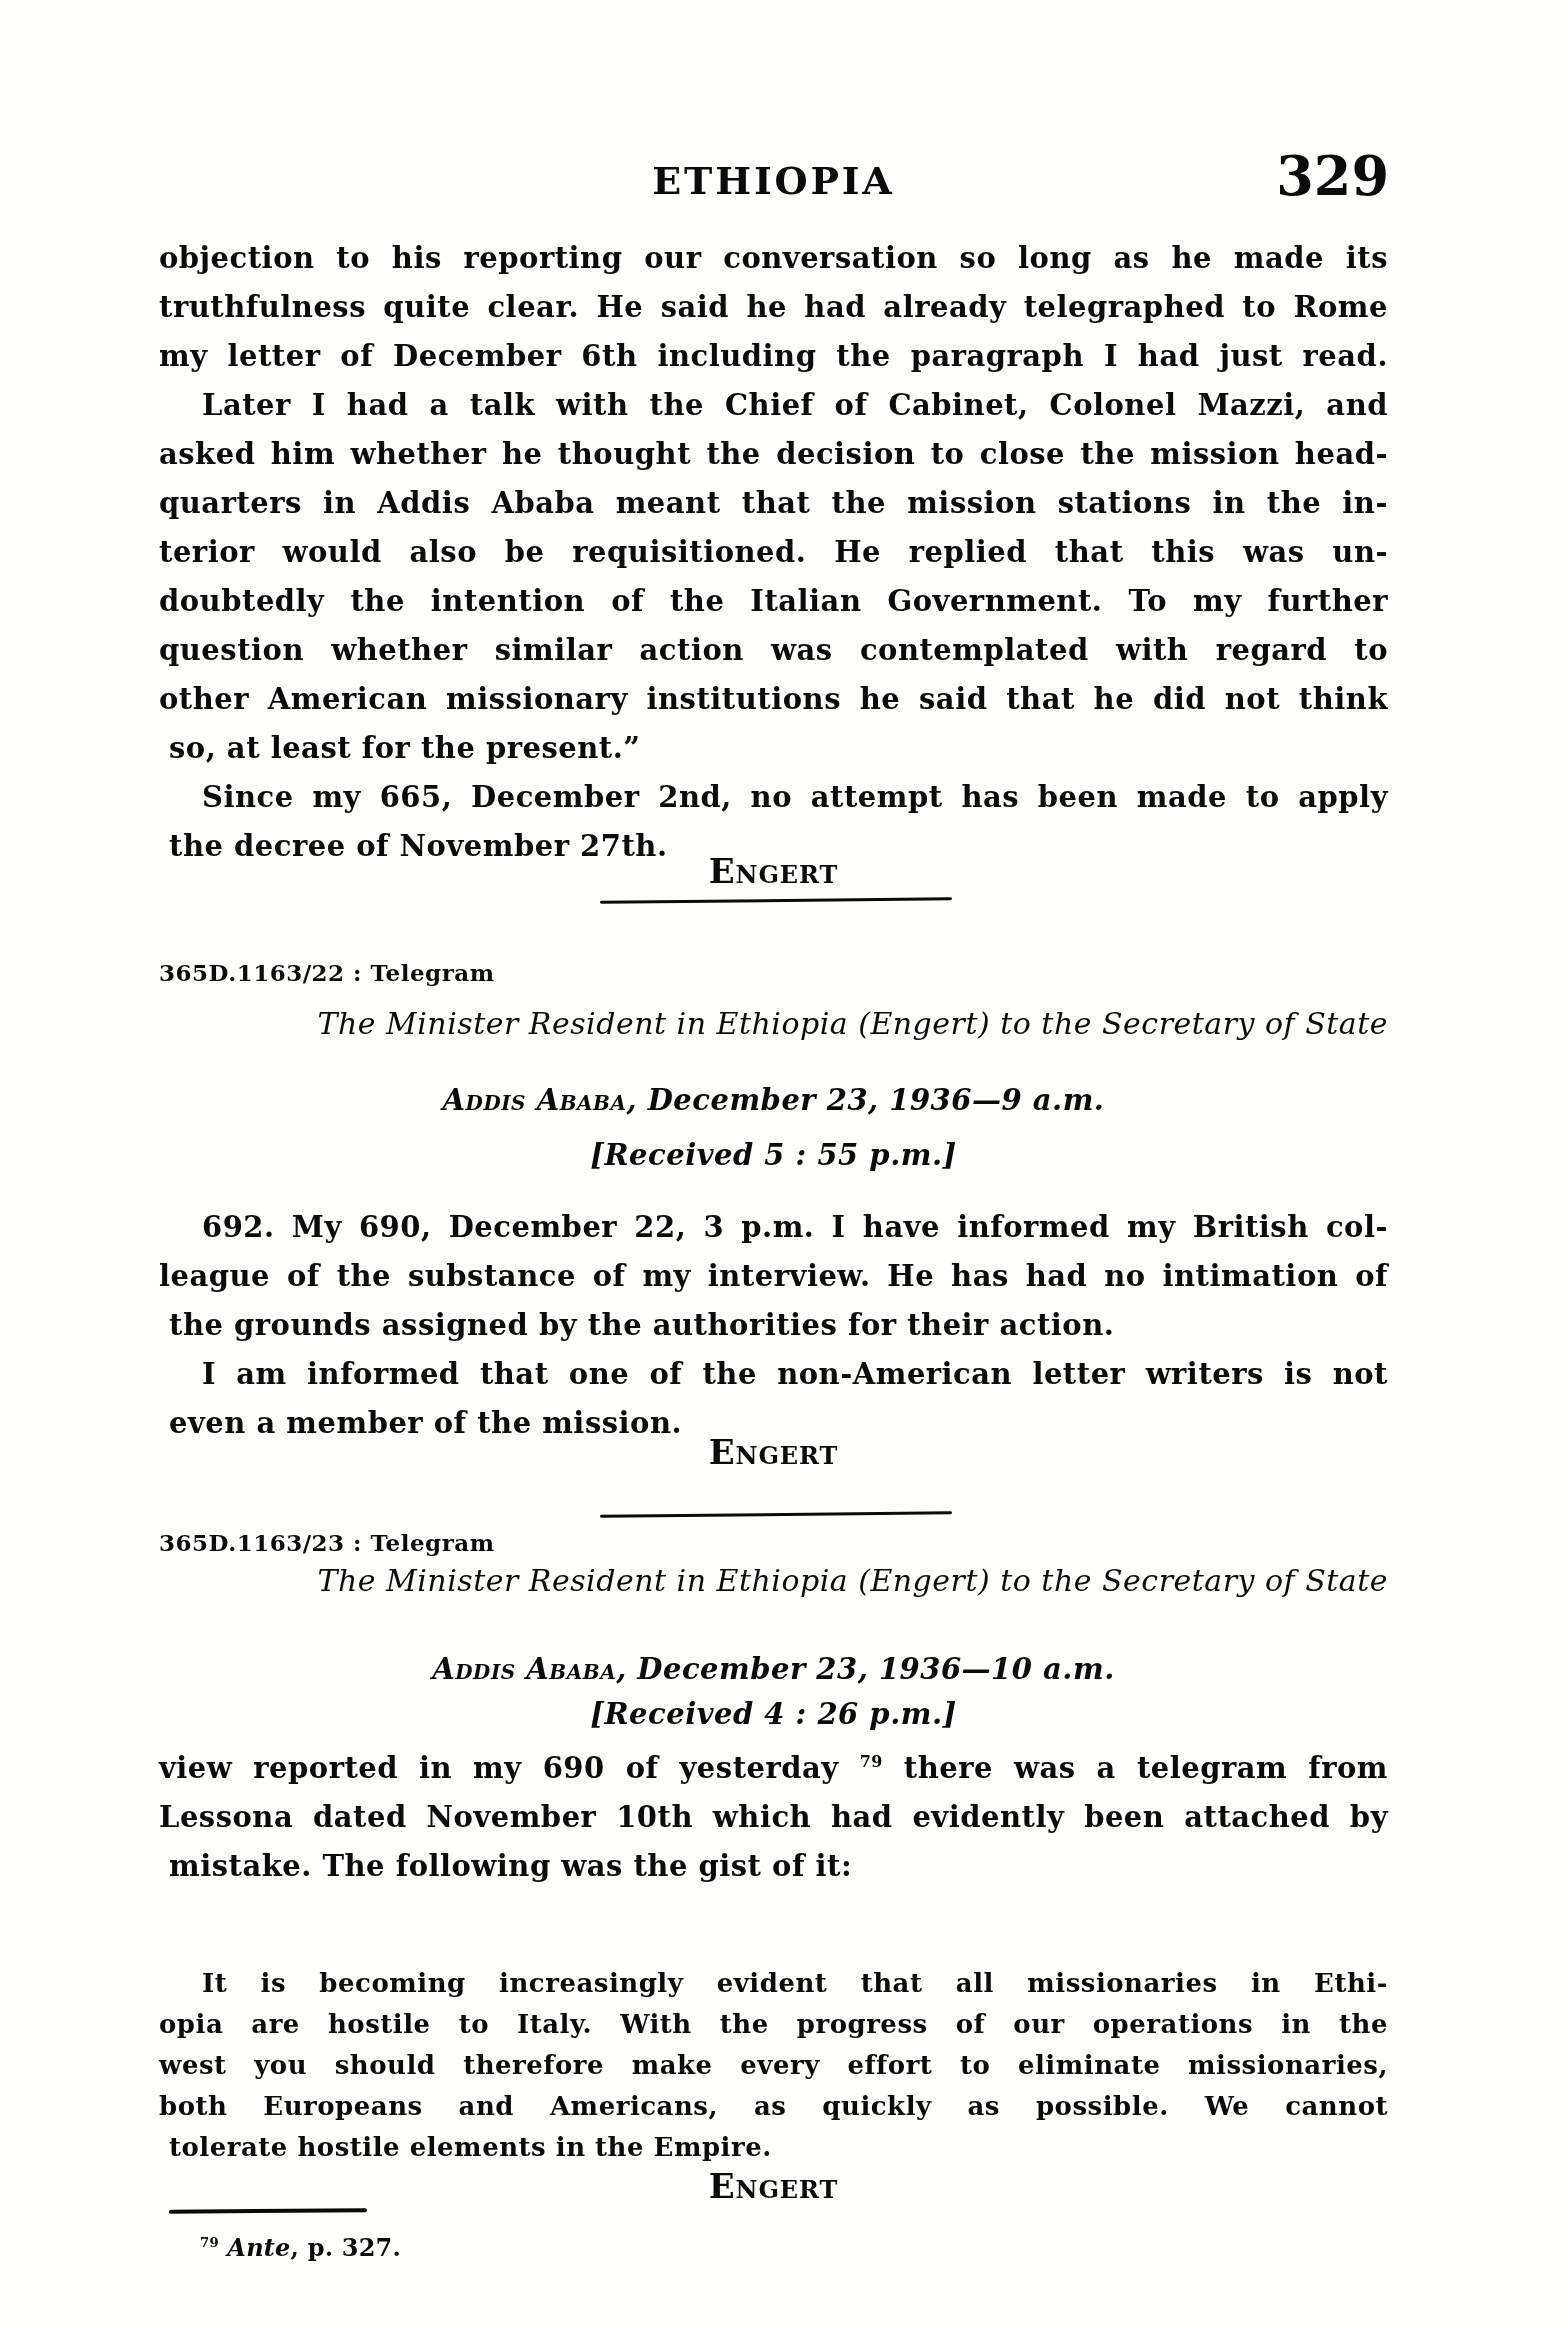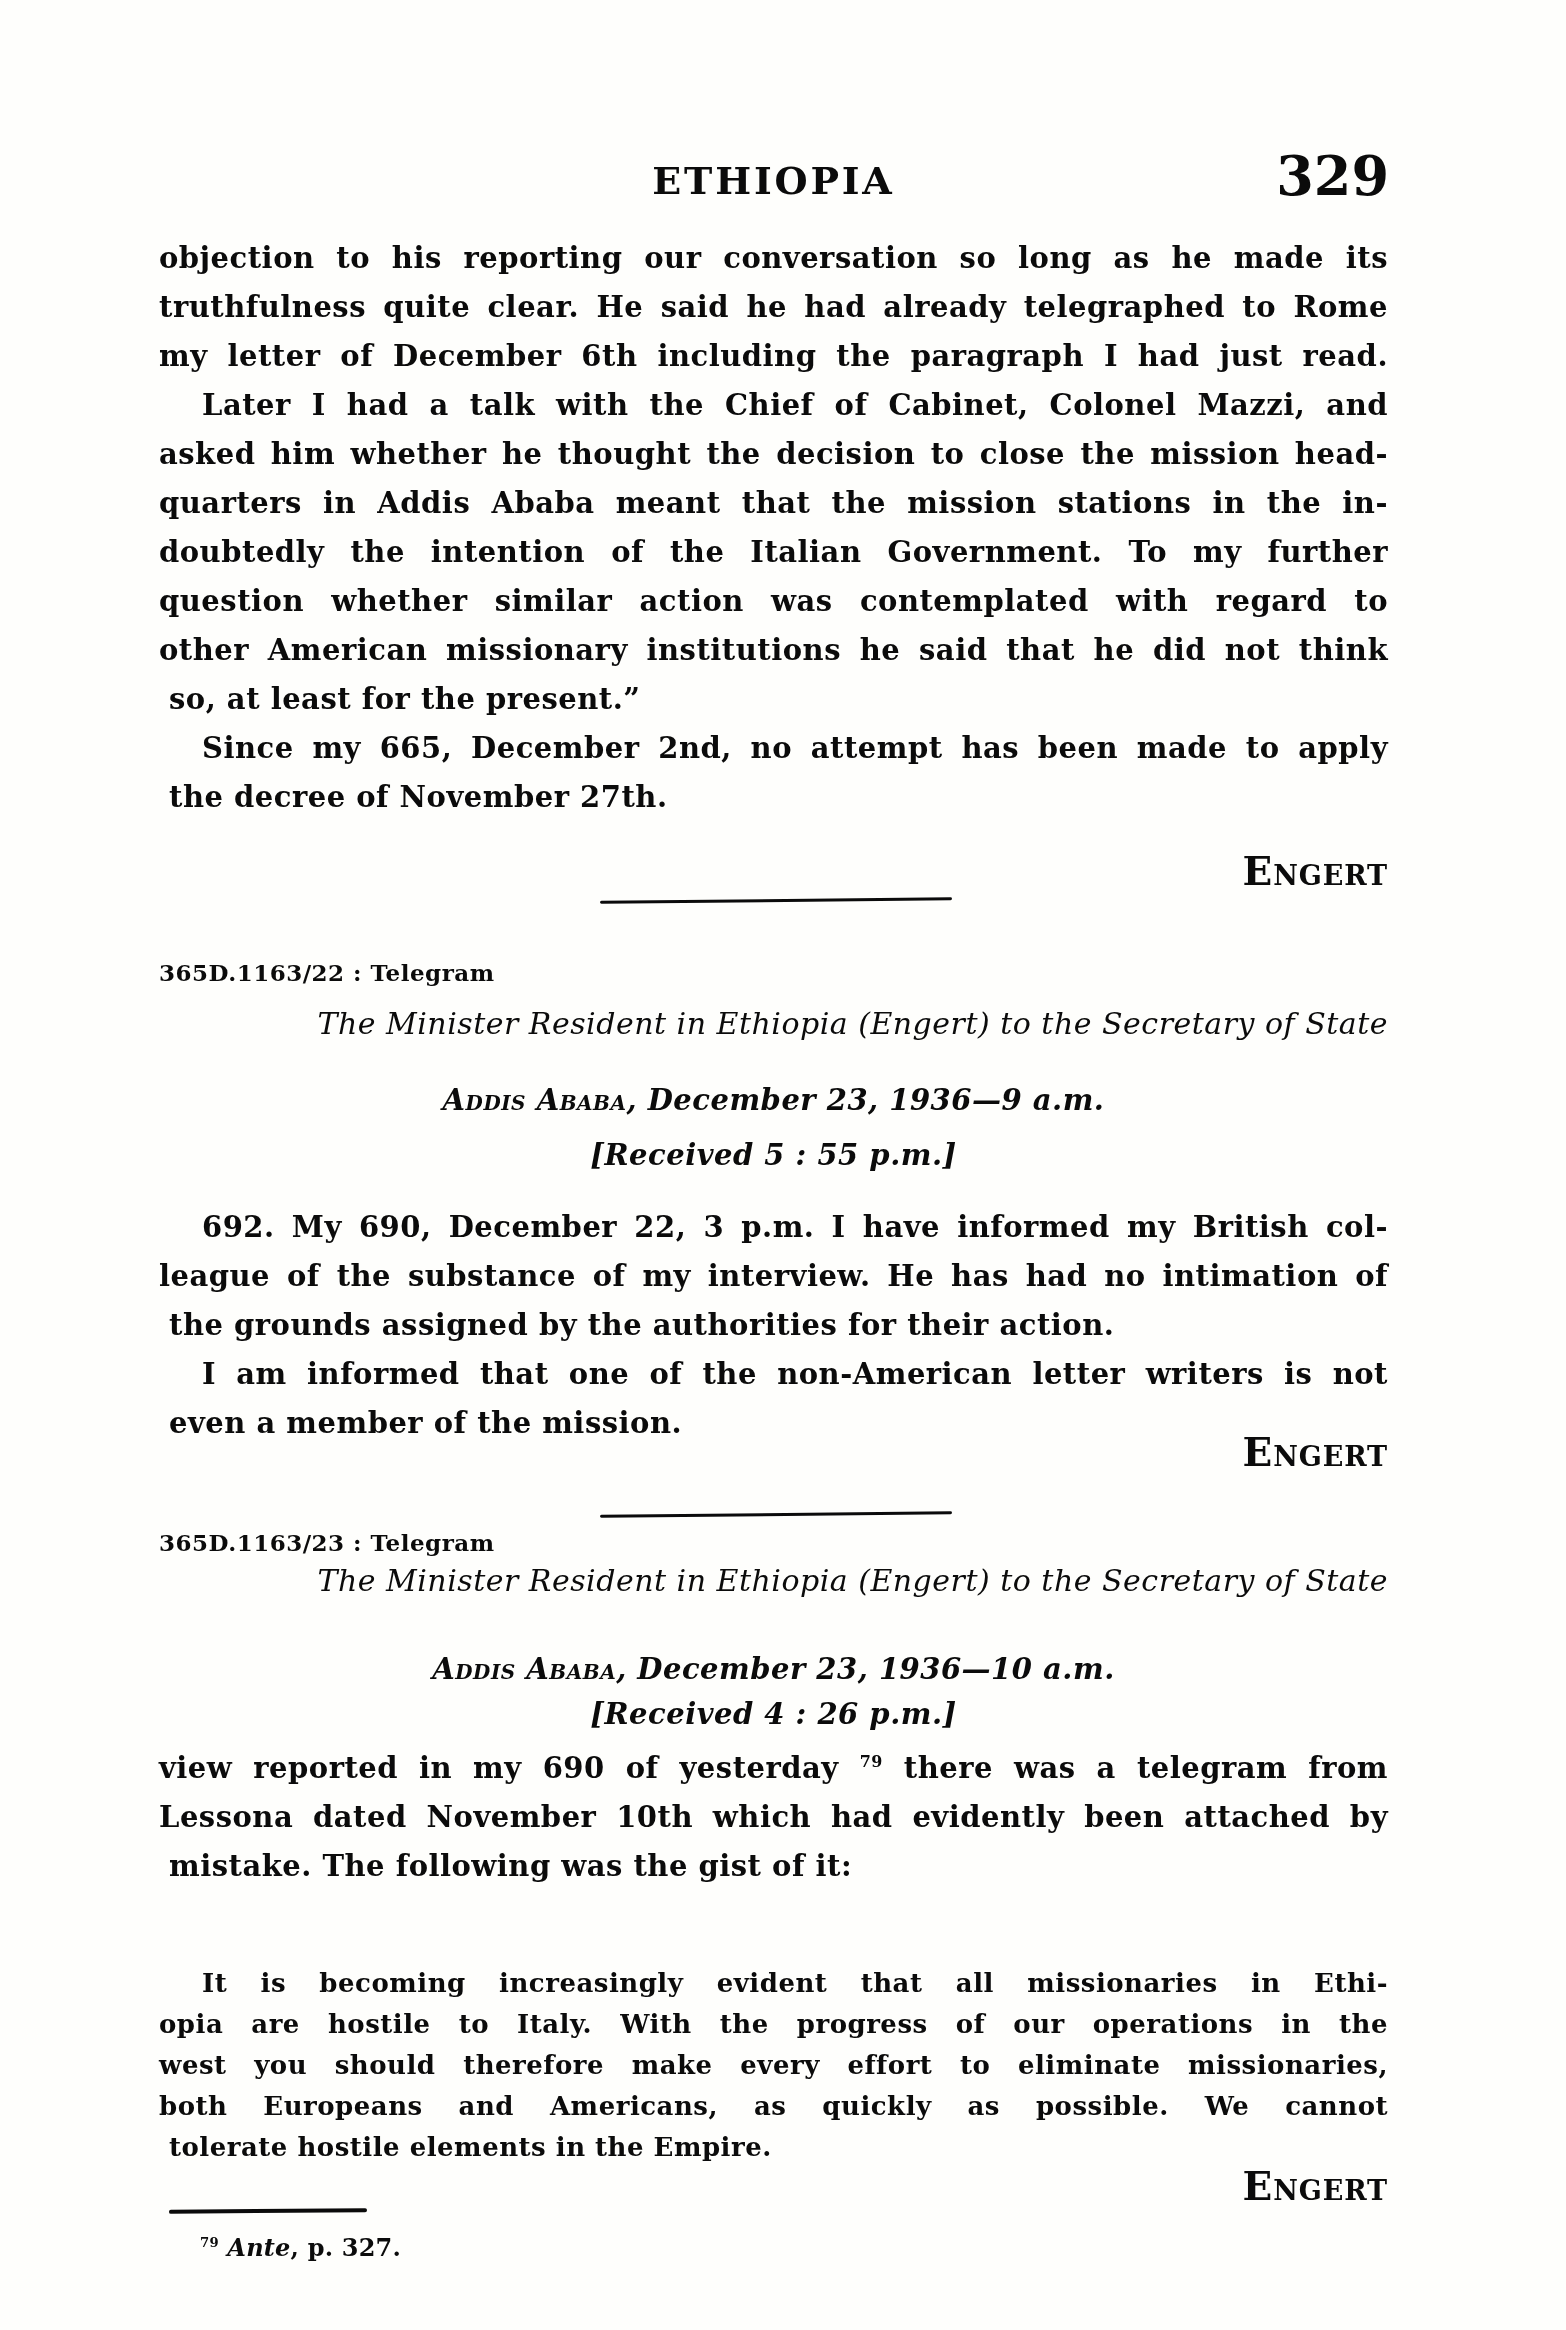--- a/index.html
+++ b/index.html
@@ -20,21 +20,21 @@
       text-align:justify;text-align-last:justify;white-space:normal;}
   .last{text-align-last:left;margin-left:10px;}
   .ind{text-indent:43px;}
   
   .qt .ln{font-size:26px;line-height:41px;}
   
   .archive{font-size:23px;line-height:28px;font-weight:bold;letter-spacing:0.5px;}
   .dochead{font-size:30px;line-height:37px;font-style:italic;font-weight:normal;text-align:right;letter-spacing:0.5px;}
   .rightline{text-align:center;font-size:29px;line-height:37px;font-weight:bold;letter-spacing:0.5px;font-style:italic;}
   .sc{font-variant:small-caps;}
-  .signature{text-align:right;font-size:39px;line-height:37px;font-weight:bold;letter-spacing:0.9px;}
+  .signature{text-align:center;font-size:34px;line-height:37px;font-weight:bold;letter-spacing:0.9px;}
   sup.fnref{font-size:0.55em;vertical-align:super;line-height:0;font-weight:bold;}
   
   .divider{position:absolute;left:600px;width:352px;height:3.3px;background:#0b0b0b;border-radius:1.9px;transform:rotate(-0.6deg);}
   .fn-rule{position:absolute;left:169px;top:2209px;width:198px;height:3.7px;background:#0b0b0b;border-radius:1.9px;transform:rotate(-0.5deg);}
   .footnote{font-size:24px;line-height:31px;font-weight:bold;text-indent:41px;letter-spacing:0.2px;}
   .footnote .it{font-style:italic;}
 </style>
 </head>
 <body>
 
@@ -43,20 +43,21 @@
   <div class="abs running-title">ETHIOPIA</div>
   <div class="page-number">329</div>
 
   <div class="abs" style="top:234px">
     <div class="ln">objection to his reporting our conversation so long as he made its</div>
     <div class="ln">truthfulness quite clear. He said he had already telegraphed to Rome</div>
     <div class="ln">my letter of December 6th including the paragraph I had just read.</div>
     <div class="ln ind">Later I had a talk with the Chief of Cabinet, Colonel Mazzi, and</div>
     <div class="ln">asked him whether he thought the decision to close the mission head-</div>
     <div class="ln">quarters in Addis Ababa meant that the mission stations in the in-</div>
+    <div class="ln">terior would also be requisitioned. He replied that this was un-</div>
     <div class="ln">doubtedly the intention of the Italian Government. To my further</div>
     <div class="ln">question whether similar action was contemplated with regard to</div>
     <div class="ln">other American missionary institutions he said that he did not think</div>
     <div class="ln last">so, at least for the present.”</div>
     <div class="ln ind">Since my 665, December 2nd, no attempt has been made to apply</div>
     <div class="ln last">the decree of November 27th.</div>
   </div>
   <div class="abs signature sc" style="top:853px">Engert</div>
 
   <div class="divider" style="top:899px"></div>

